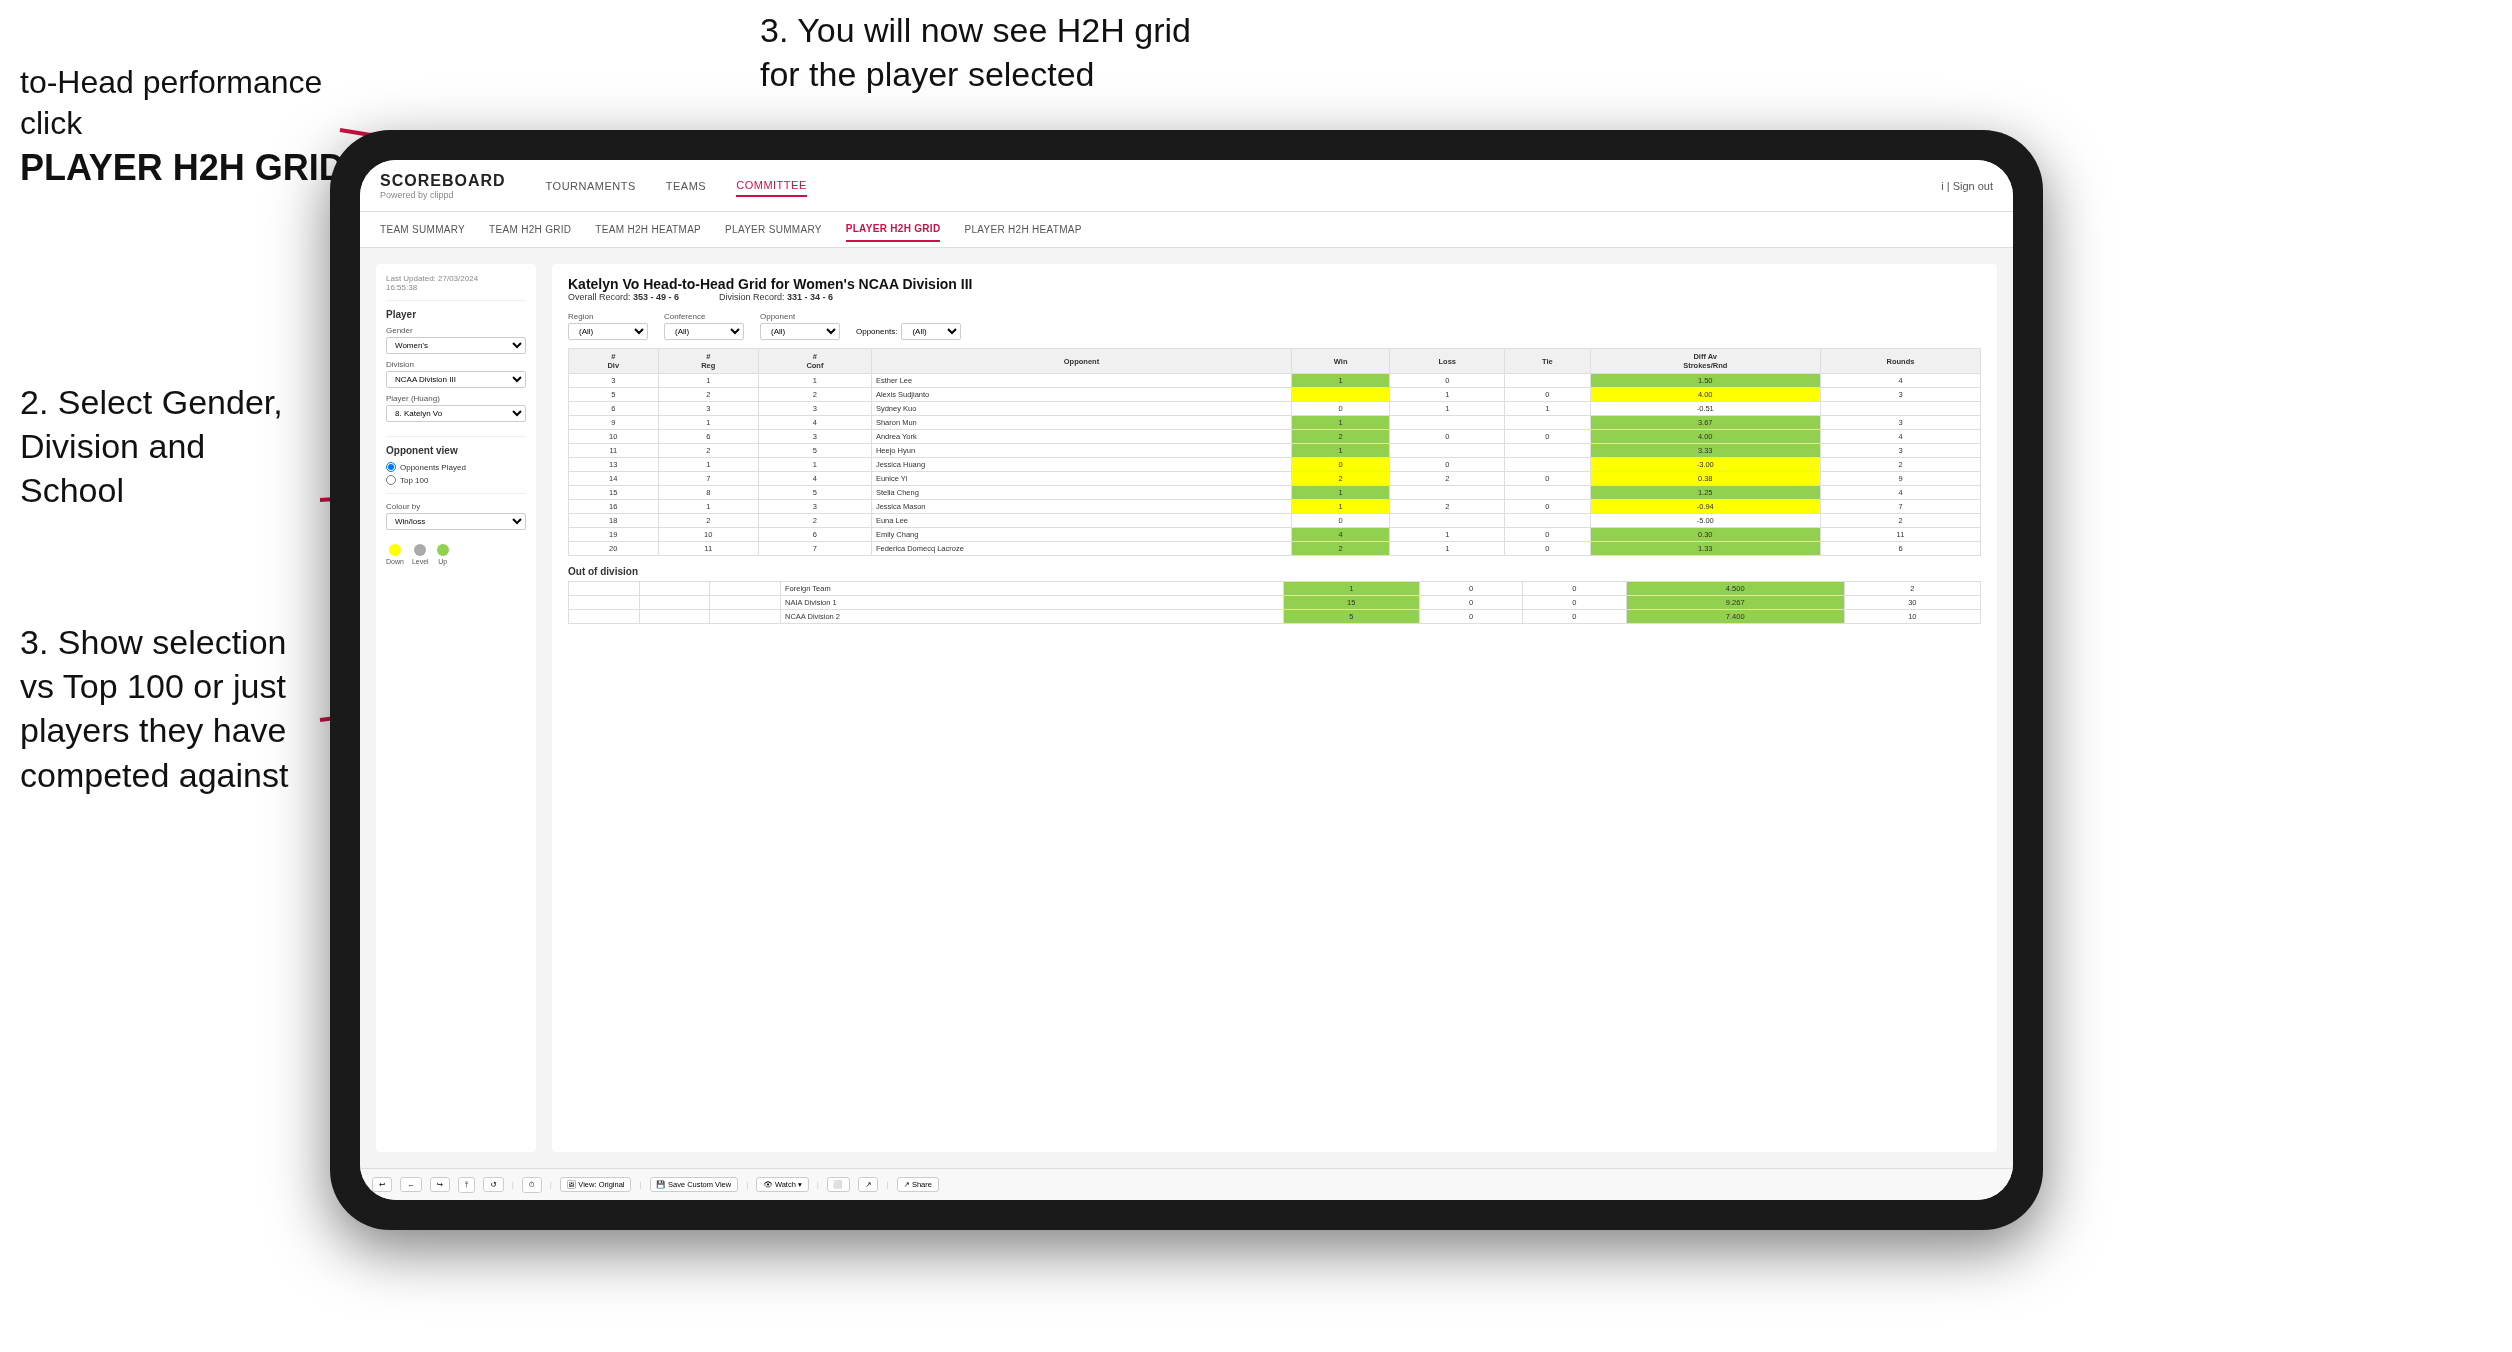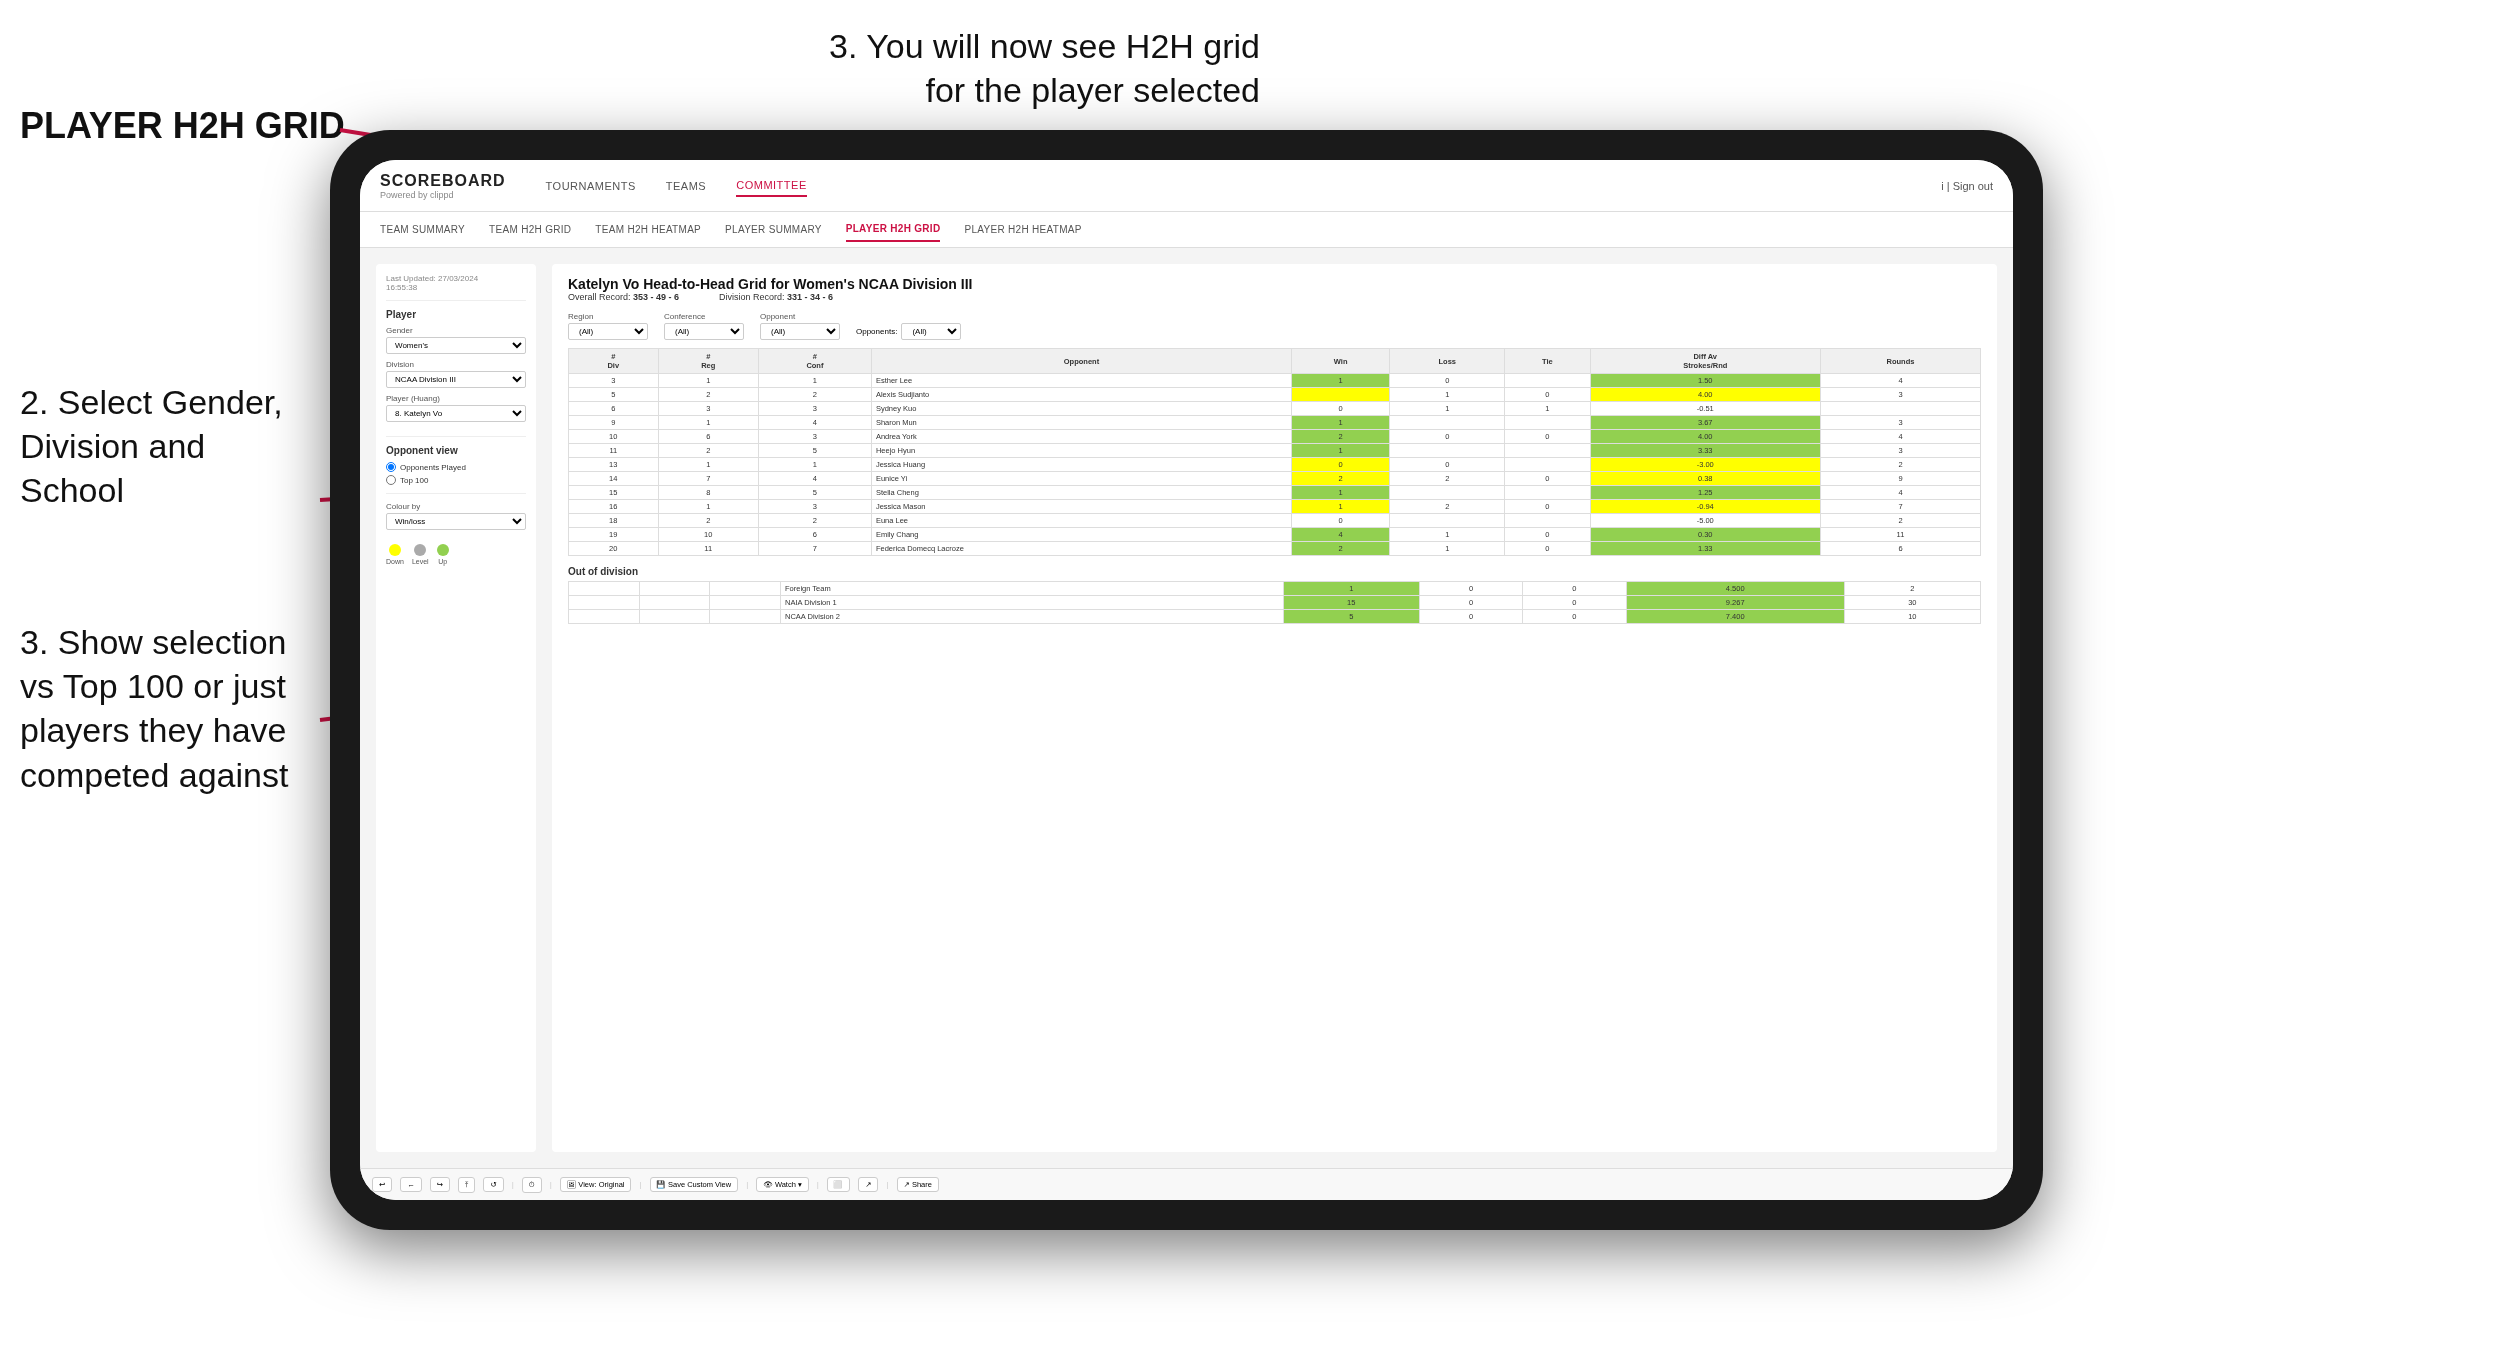--- a/index.html
+++ b/index.html
@@ -20,27 +20,27 @@
       width: 340px;
       font-size: 32px;
       line-height: 1.3;
       color: #111;
     }
     .instruction-top-left strong {
       font-size: 36px;
     }
     .instruction-top-right {
       position: absolute;
-      top: 24px;
+      top: 8px;
       left: 760px;
       width: 500px;
       font-size: 34px;
       line-height: 1.3;
       color: #111;
-      text-align: right;
+      text-align: left;
     }
     .instruction-mid-left {
       position: absolute;
       top: 380px;
       left: 20px;
       width: 300px;
       font-size: 34px;
       line-height: 1.3;
       color: #111;
     }
@@ -336,21 +336,21 @@
       width: 2512px;
       height: 1352px;
       pointer-events: none;
     }
   </style>
 </head>
 <body>
 
 <div class="instruction-top-left">
   <br>
-  <br>
+  <span>to-Head performance click</span><br>
   <strong>PLAYER H2H GRID</strong>
 </div>
 
 <div class="instruction-top-right">
   3. You will now see H2H grid<br>for the player selected
 </div>
 
 <div class="instruction-mid-left">
   2. Select Gender,<br>Division and<br>School
 </div>

